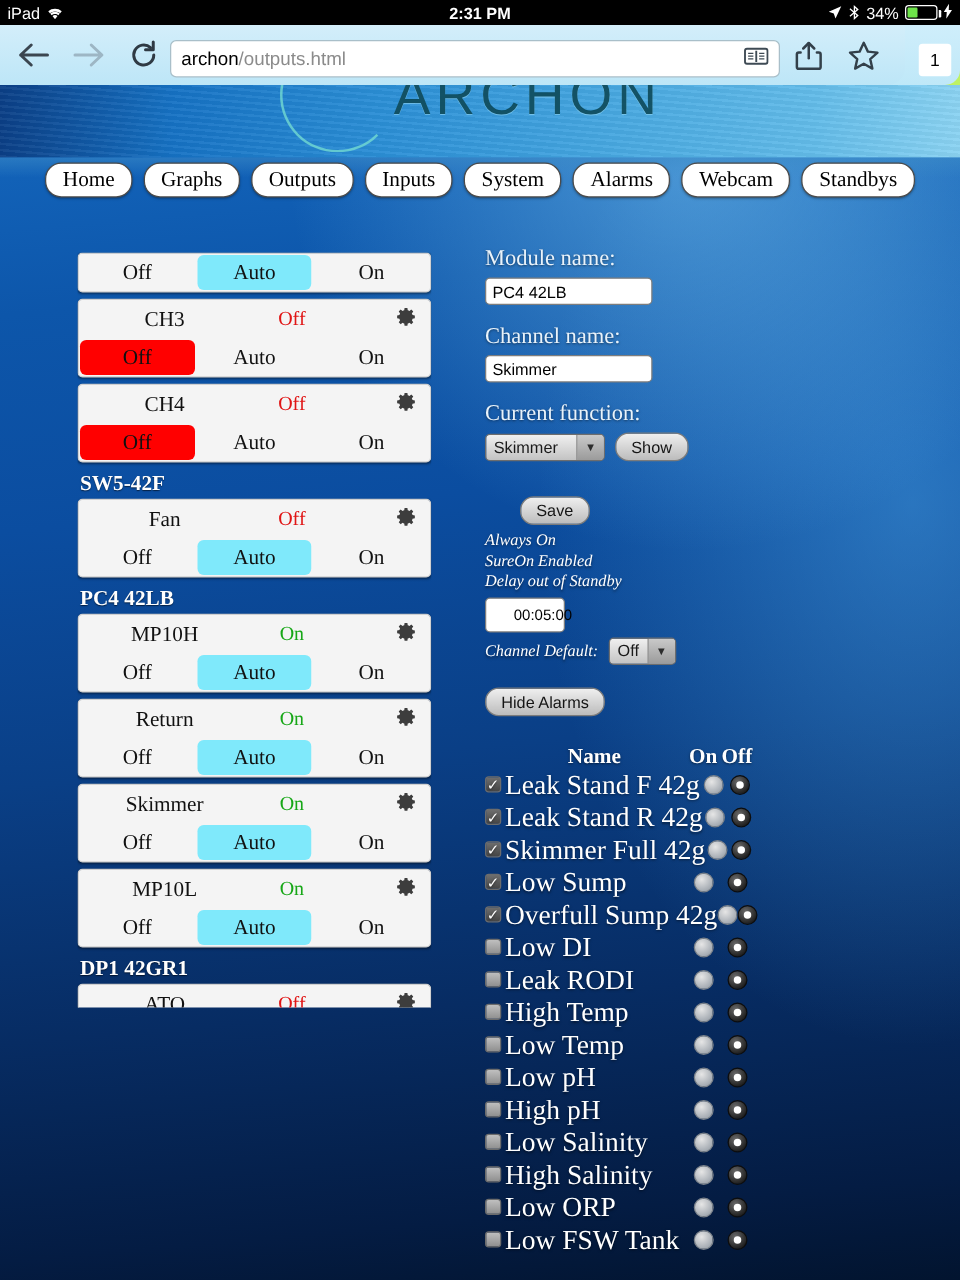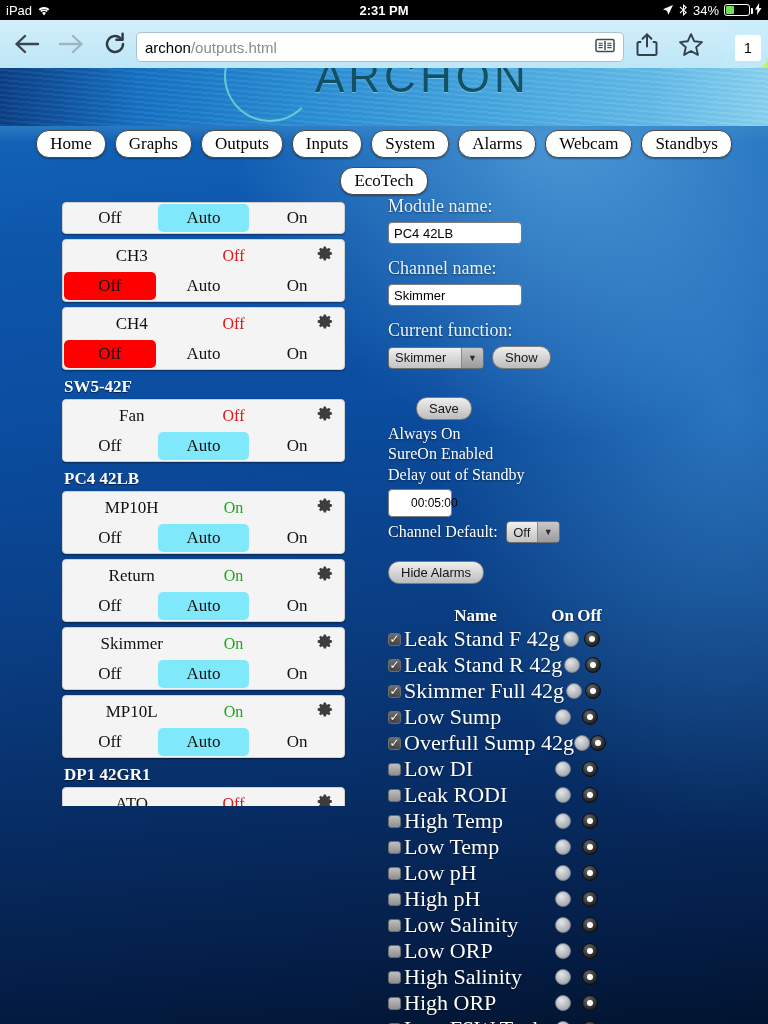--- a/index.html
+++ b/index.html
@@ -175,22 +175,23 @@
     font-size:9px; color:#2c2c2c;
   }
   .greybtn{
     display:inline-flex; align-items:center; justify-content:center;
     height:23px; padding:0 12px; border:1px solid #7b7b7b; border-radius:11px;
     background:linear-gradient(#efefef,#bcbcbc);
     font-family:"Liberation Sans", sans-serif; font-size:13px; color:#151515;
     cursor:pointer;
   }
   .f-static{
-    font-size:16px; color:#fff; line-height:1.28;
+    font-size:13px; color:#fff; line-height:1.28;
     text-shadow:0 1px 2px rgba(0,0,0,.5);
+    font-style:italic;
   }
   .timebox{
     width:64px; height:28px; background:#fff; border:1px solid #7d7d7d;
     border-radius:4px; display:flex; align-items:center; padding:0 22px;
     font-family:"Liberation Sans", sans-serif; font-size:12px; color:#000;
     margin:4px 0 4px 0;
   }
   .chdef-row{ display:flex; align-items:center; gap:8px; margin-top:2px; }
 
   
@@ -327,23 +328,20 @@
     <div class="navrow navrow1" id="nav-primary">
         <div class="pill">Home</div>
         <div class="pill">Graphs</div>
         <div class="pill">Outputs</div>
         <div class="pill">Inputs</div>
         <div class="pill">System</div>
         <div class="pill">Alarms</div>
         <div class="pill">Webcam</div>
         <div class="pill">Standbys</div>
       </div>
-    <div class="navrow navrow2" id="nav-secondary">
-        <div class="pill">EcoTech</div>
-      </div>
 
     <div class="channels" id="channel-list">
         <div class="card">
           <div class="card-btns">
             <div class="btn3">Off</div>
             <div class="btn3 sel-auto">Auto</div>
             <div class="btn3">On</div>
           </div>
         </div>
         <div class="card">
@@ -650,45 +648,33 @@
               <span class="al-radio">
                 <span class="rd"></span>
               </span>
               <span class="al-radio">
                 <span class="rd selected"></span>
               </span>
             </div>
             <div class="al-row">
               <span class="al-name">
                 <span class="cb"></span>
+                <span>High Salinity</span>
+              </span>
+              <span class="al-radio">
+                <span class="rd"></span>
+              </span>
+              <span class="al-radio">
+                <span class="rd selected"></span>
+              </span>
+            </div>
+            <div class="al-row">
+              <span class="al-name">
+                <span class="cb"></span>
                 <span>Low ORP</span>
-              </span>
-              <span class="al-radio">
-                <span class="rd"></span>
-              </span>
-              <span class="al-radio">
-                <span class="rd selected"></span>
-              </span>
-            </div>
-            <div class="al-row">
-              <span class="al-name">
-                <span class="cb"></span>
-                <span>High Salinity</span>
-              </span>
-              <span class="al-radio">
-                <span class="rd"></span>
-              </span>
-              <span class="al-radio">
-                <span class="rd selected"></span>
-              </span>
-            </div>
-            <div class="al-row">
-              <span class="al-name">
-                <span class="cb"></span>
-                <span>High ORP</span>
               </span>
               <span class="al-radio">
                 <span class="rd"></span>
               </span>
               <span class="al-radio">
                 <span class="rd selected"></span>
               </span>
             </div>
             <div class="al-row">
               <span class="al-name">

